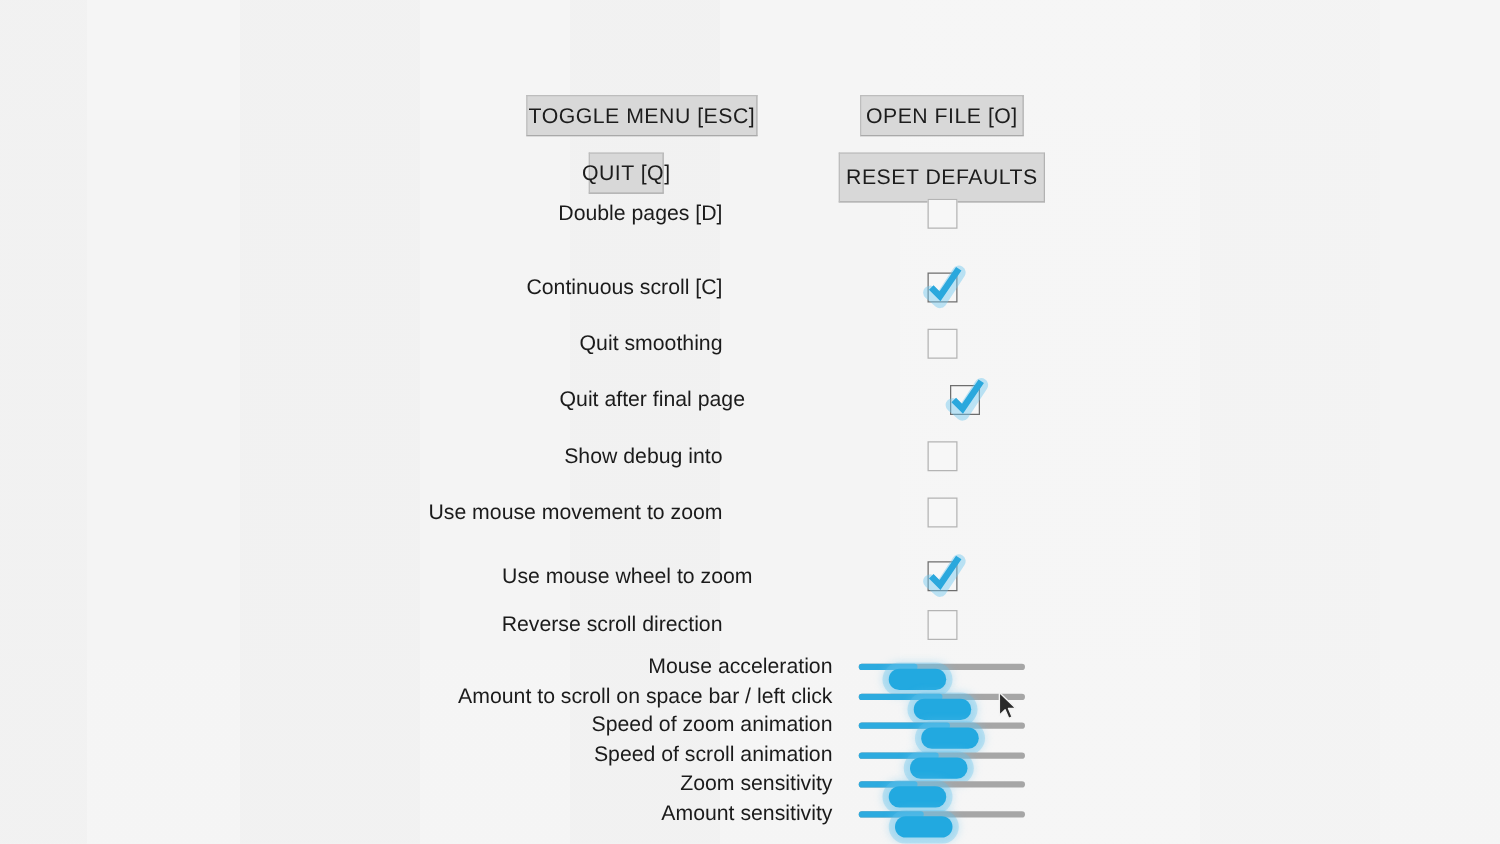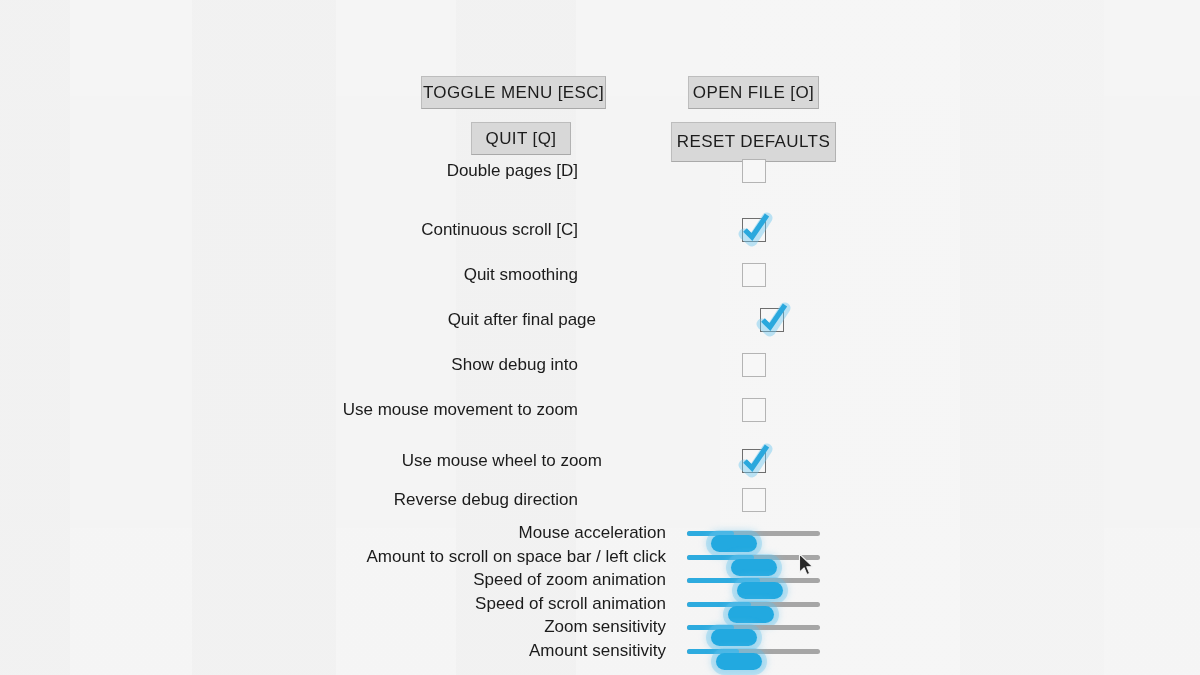--- a/index.html
+++ b/index.html
@@ -43,21 +43,21 @@
     letter-spacing: 0.4px;
     display: flex;
     align-items: center;
     justify-content: center;
     box-sizing: border-box;
     white-space: nowrap;
     cursor: pointer;
     user-select: none;
   }
   #btn-toggle-menu { left: 421px; top: 76px;  width: 185px; height: 33px; }
-  #btn-quit        { left: 471px; top: 122px; width: 100px;  height: 33px; }
+  #btn-quit        { left: 471px; top: 122px; width: 60px;  height: 33px; }
   #btn-open-file   { left: 688px; top: 76px;  width: 131px; height: 33px; }
   #btn-reset       { left: 671px; top: 122px; width: 165px; height: 40px; }
 
   
   .check-row {
     position: absolute;
     left: 0;
     width: 1200px;
     height: 30px;
     display: block;
@@ -217,21 +217,21 @@
         <div class="check-label">Use mouse wheel to zoom</div>
         <div class="checkbox checked"></div>
         <div class="check-glow" style="display: block;"><svg width="38" height="36" viewBox="0 0 38 36">
             <path d="M8 22 L16 29 L31 6" fill="none" stroke="rgba(110,200,240,0.45)" stroke-width="11" stroke-linecap="round" stroke-linejoin="round"></path>
           </svg></div>
         <div class="tick" style="display: block;"><svg width="34" height="34" viewBox="0 0 34 34">
             <path d="M6 19 L13 26 L28 4" fill="none" stroke="#2aa8dd" stroke-width="5.2" stroke-linecap="butt" stroke-linejoin="miter"></path>
           </svg></div>
       </div>
       <div class="check-row" style="top: 485px;">
-        <div class="check-label">Reverse debug direction</div>
+        <div class="check-label">Reverse scroll direction</div>
         <div class="checkbox"></div>
       </div>
     </div>
 
   <div id="slider-group">
       <div class="slider-row" style="top: 521px;">
         <div class="slider-label">Mouse acceleration</div>
         <div class="track">
           <div class="fill" style="width: 47.36px;"></div>
           <div class="handle" style="width: 46px; left: 24.36px;"></div>

